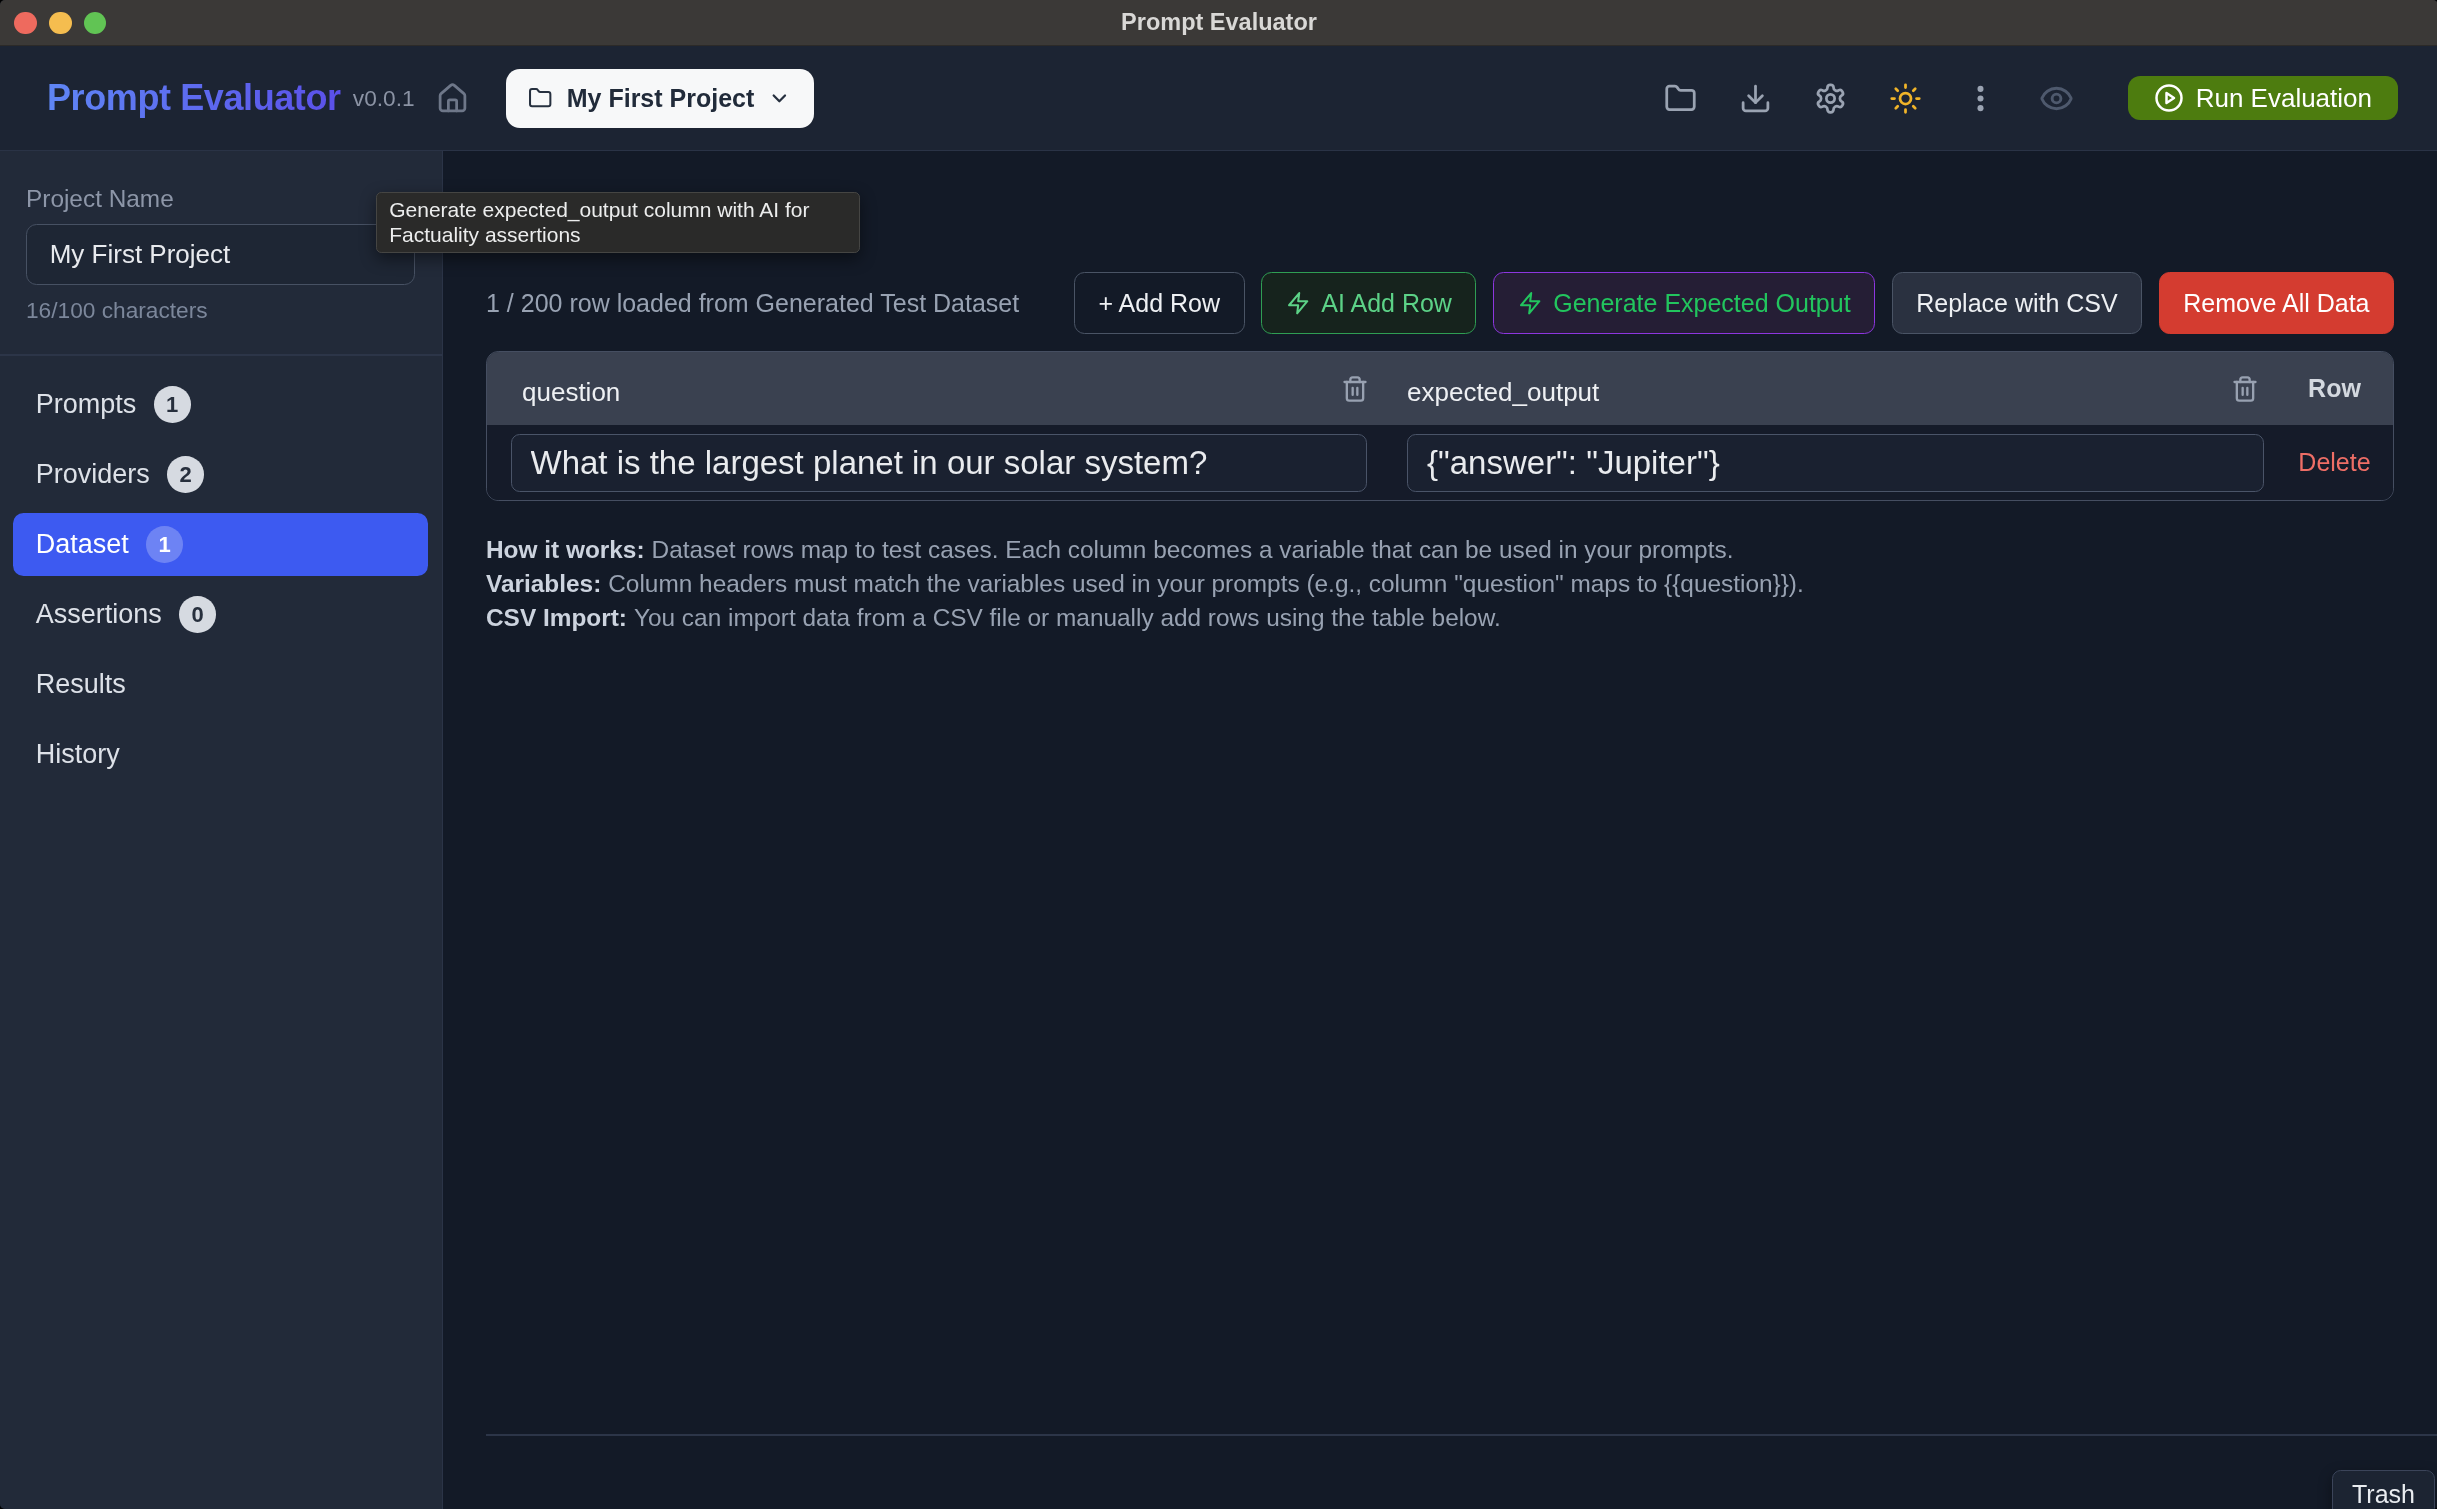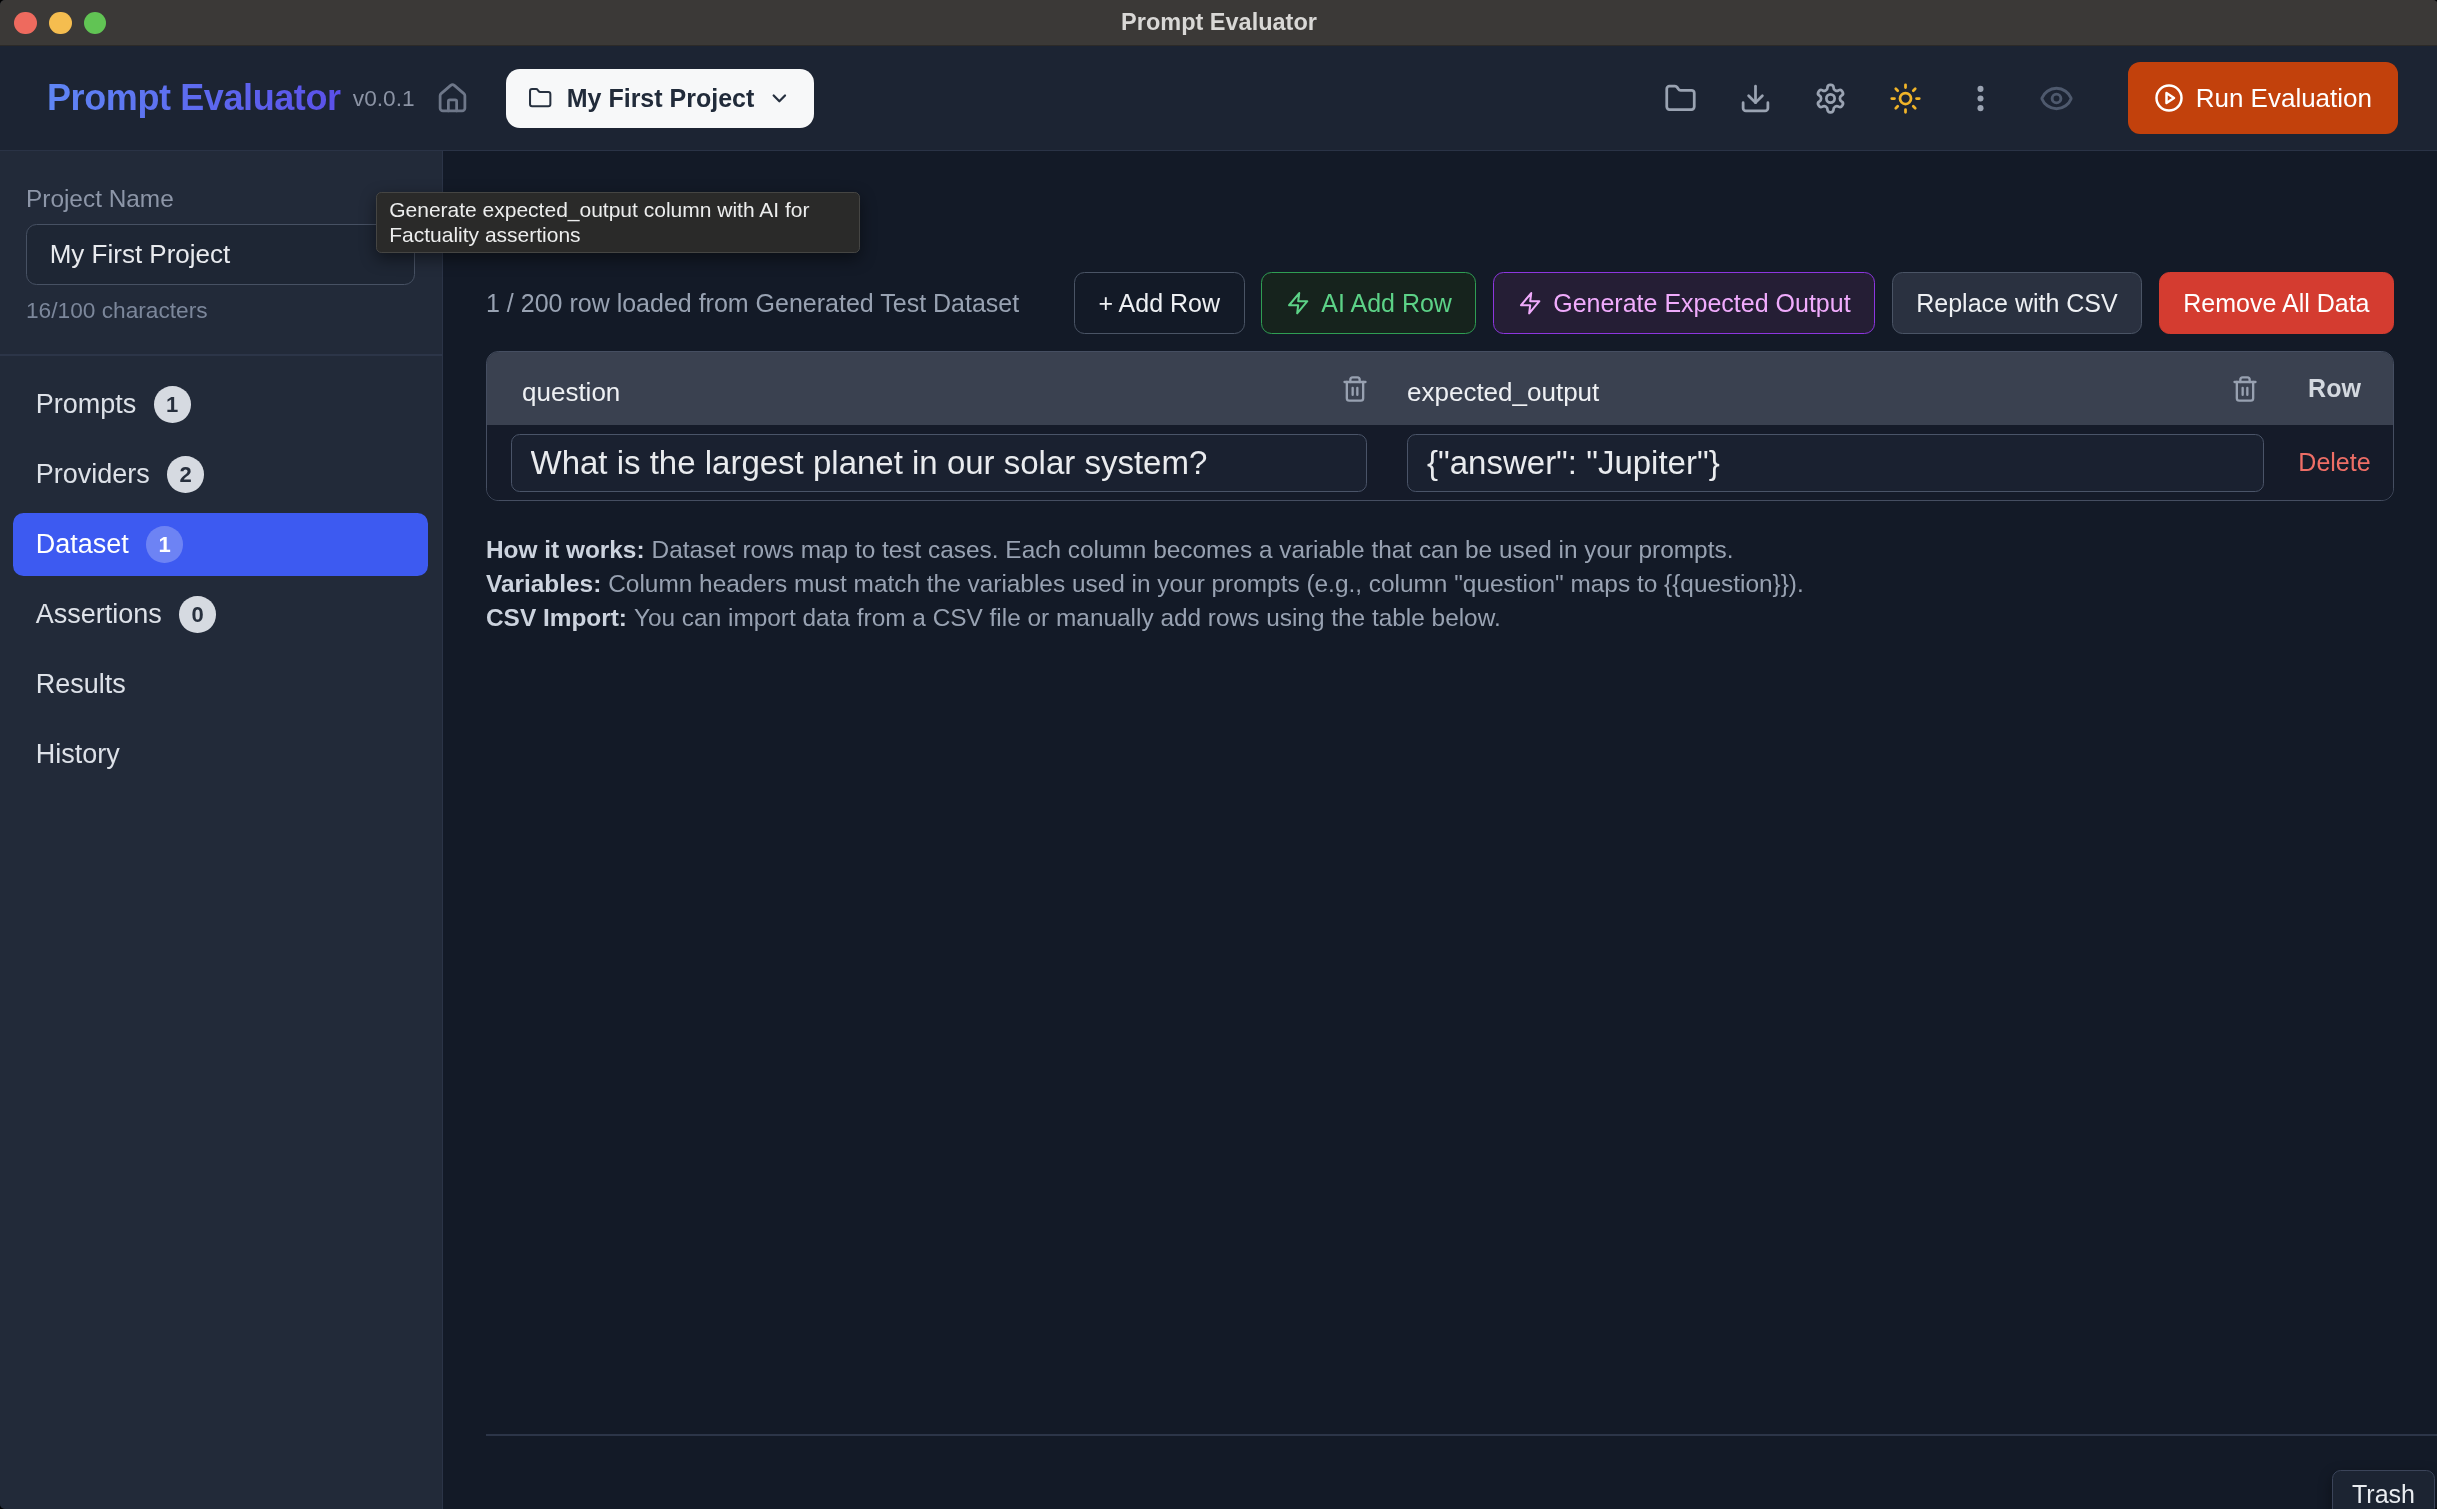--- a/index.html
+++ b/index.html
@@ -28,21 +28,21 @@
   .icon-btn { background:none; border:none; cursor:pointer; display:flex; align-items:center; justify-content:center; color:#9aa3b2; }
   .home-btn { margin-left:21px; color:#6e7789; }
   svg.ic { display:block; }
   .project-pill { margin-left:37px; height:59px; border-radius:14px; background:#f7f8f9; border:none;
                   display:flex; align-items:center; gap:14px; padding:0 22.7px; cursor:pointer; }
   .project-pill .p-label { font-size:25px; font-weight:700; color:#212b3a; }
   .project-pill svg { color:#26303f; }
   .header-right { margin-left:auto; display:flex; align-items:center; gap:42px; }
   .sun { color:#f0b429; }
   .eye { color:#4e596d; }
-  .run-btn { margin-left:12.2px; height:72px; border-radius:12.2px; background:#c2410c; border:none; color:#fff;
+  .run-btn { margin-left:12.2px; height:44px; border-radius:12.2px; background:#4d7c0f; border:none; color:#fff;
              font-size:26px; display:flex; align-items:center; gap:11.3px; padding:0 26px; cursor:pointer;
              font-family:inherit; }
 
   
   .app-body { display:flex; height:1358px; }
 
   .sidebar { width:443px; min-width:443px; background:#222a39; border-right:1.7px solid #2b3447; }
   .project-section { padding:34px 27px 0 26px; }
   .pn-label { font-size:24.4px; color:#8d96a8; margin-bottom:10.5px; }
   .pn-input { width:100%; height:61px; background:#1e2634; border:1.7px solid #475163; border-radius:10.5px;
@@ -58,21 +58,21 @@
   .nav-item.active .badge { background:rgba(255,255,255,0.25); color:#fff; }
 
   .main { flex:1; position:relative; padding:0 44px 0 43px; background:#131a27; }
 
   .toolbar { margin-top:121px; display:flex; align-items:center; justify-content:space-between; }
   .status { font-size:25px; color:#98a2b2; }
   .toolbar-buttons { display:flex; align-items:center; gap:16.6px; }
   .btn { height:62px; border-radius:10.5px; font-size:25px; padding:0 23.5px; display:flex; align-items:center; gap:11.3px;
          cursor:pointer; font-family:inherit; background:transparent; border:1.7px solid #4a5465; color:#eef0f3; }
   .btn.green { border-color:#2f9e53; color:#5cd287; background:#16231d; }
-  .btn.purple { border-color:#8d36df; color:#f0abfc; background:#251e35; }
+  .btn.purple { border-color:#8d36df; color:#22c55e; background:#251e35; }
   .btn.gray { background:#2a3140; }
   .btn.red { background:#d43c30; border-color:#d43c30; color:#fff; }
 
   .datatable { margin-top:17.4px; border:1.7px solid #454e61; border-radius:12.2px; overflow:hidden; }
   .t-head { display:grid; grid-template-columns:899px 890px 1fr; background:#3a4150; height:73px; align-items:center; }
   .t-head .hcell { display:flex; align-items:center; justify-content:space-between; }
   .hcell.c1 { padding:0 17.4px 0 35px; }
   .hcell.c2 { padding:0 17.4px 0 21px; }
   .hcell.c3 { justify-content:center; }
   .col-title { font-size:26px; color:#eef0f3;margin-top:7px; }

